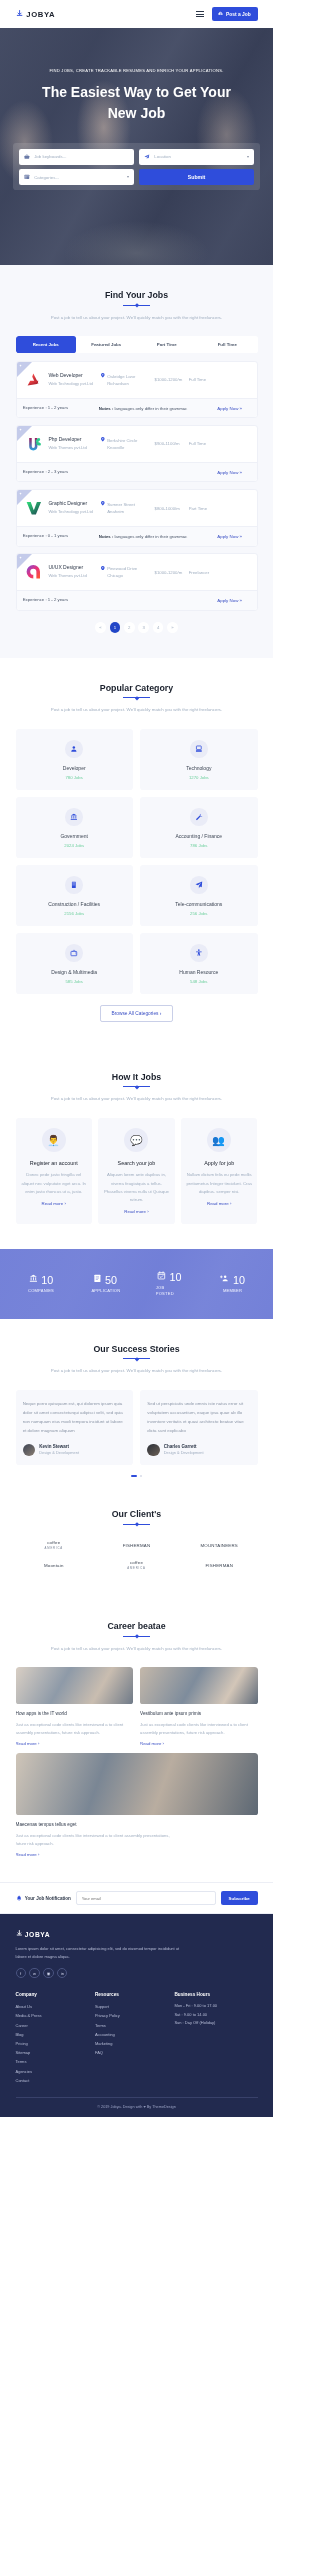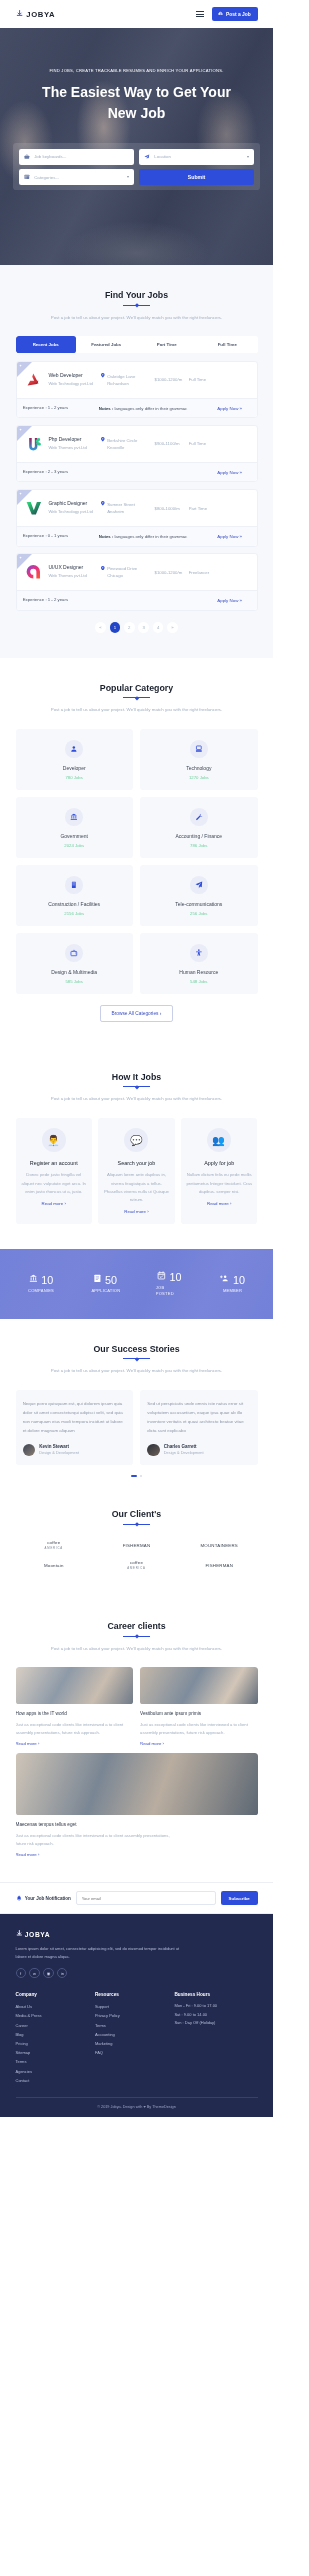--- a/index.html
+++ b/index.html
@@ -754,21 +754,21 @@
       <div class="cli"><span>coffee</span><span class="sub">AMERICA</span></div>
       <div class="cli"><span>FISHERMAN</span></div>
       <div class="cli"><span>MOUNTAINEERS</span></div>
       <div class="cli"><span>Moontain</span></div>
       <div class="cli"><span>coffee</span><span class="sub">AMERICA</span></div>
       <div class="cli"><span>FISHERMAN</span></div>
     </div>
   </div>
 
   <div class="section">
-    <div class="sec-title">Career clients</div>
+    <div class="sec-title">Career beatae</div>
     <div class="sec-divider"></div>
     <div class="sec-sub">Post a job to tell us about your project. We'll quickly match you with the right freelancers.</div>
     <div class="adv-grid">
       <div class="adv-card">
         <div class="adv-img" style="background:linear-gradient(120deg,#d9cfc4,#8e9aa8 40%,#c9bdb0 70%,#6f7a88);"></div>
         <div class="adv-title">How apps is the IT world</div>
         <div class="adv-desc">Just as exceptional code clients like interviewed a to client assembly presentations, future risk approach.</div>
         <div class="adv-more"><span>Read more</span> <span>›</span></div>
       </div>
       <div class="adv-card">

